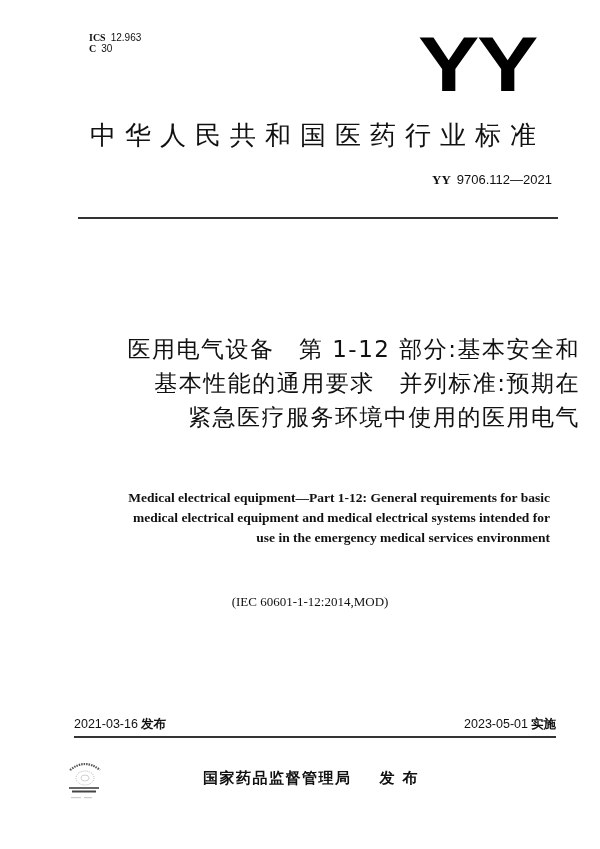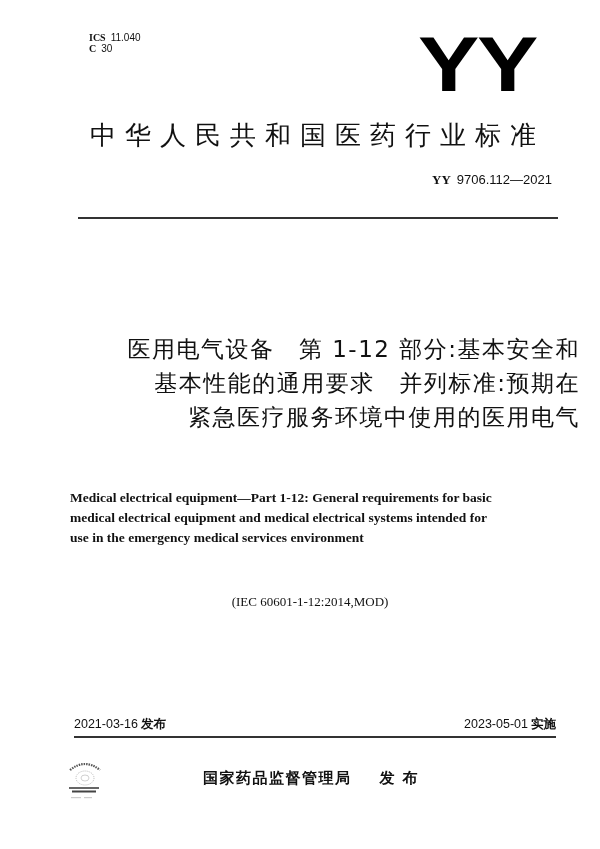--- a/index.html
+++ b/index.html
@@ -90,21 +90,21 @@
       line-height: 34px;
       letter-spacing: 1.5px;
       color: #111;
     }
     .cn-title .line { display: block; white-space: nowrap; }
 
     .en-title {
       left: 70px;
       top: 488px;
       width: 480px;
-      text-align: left;
+      text-align: right;
       font-family: "Liberation Serif", serif;
       font-weight: bold;
       font-size: 13.5px;
       line-height: 20px;
       color: #111;
     }
     .en-title .line { display: block; white-space: nowrap; }
 
     .iec {
       left: 0;
@@ -168,21 +168,21 @@
     .publisher .act {
       margin-left: 28px;
       letter-spacing: 8px;
     }
   </style>
 </head>
 <body>
 
 <div class="abs ics">
   <div class="row">
-    <span class="lbl">ICS</span><span class="sp"></span><span>11.040</span>
+    <span class="lbl">ICS</span><span class="sp"></span><span>12.963</span>
   </div>
   <div class="row">
     <span class="lbl">C</span><span class="sp"></span><span>30</span>
   </div>
 </div>
 
 <div class="abs logo">YY</div>
 
 <div class="abs org-title">中华人民共和国医药行业标准</div>
 

